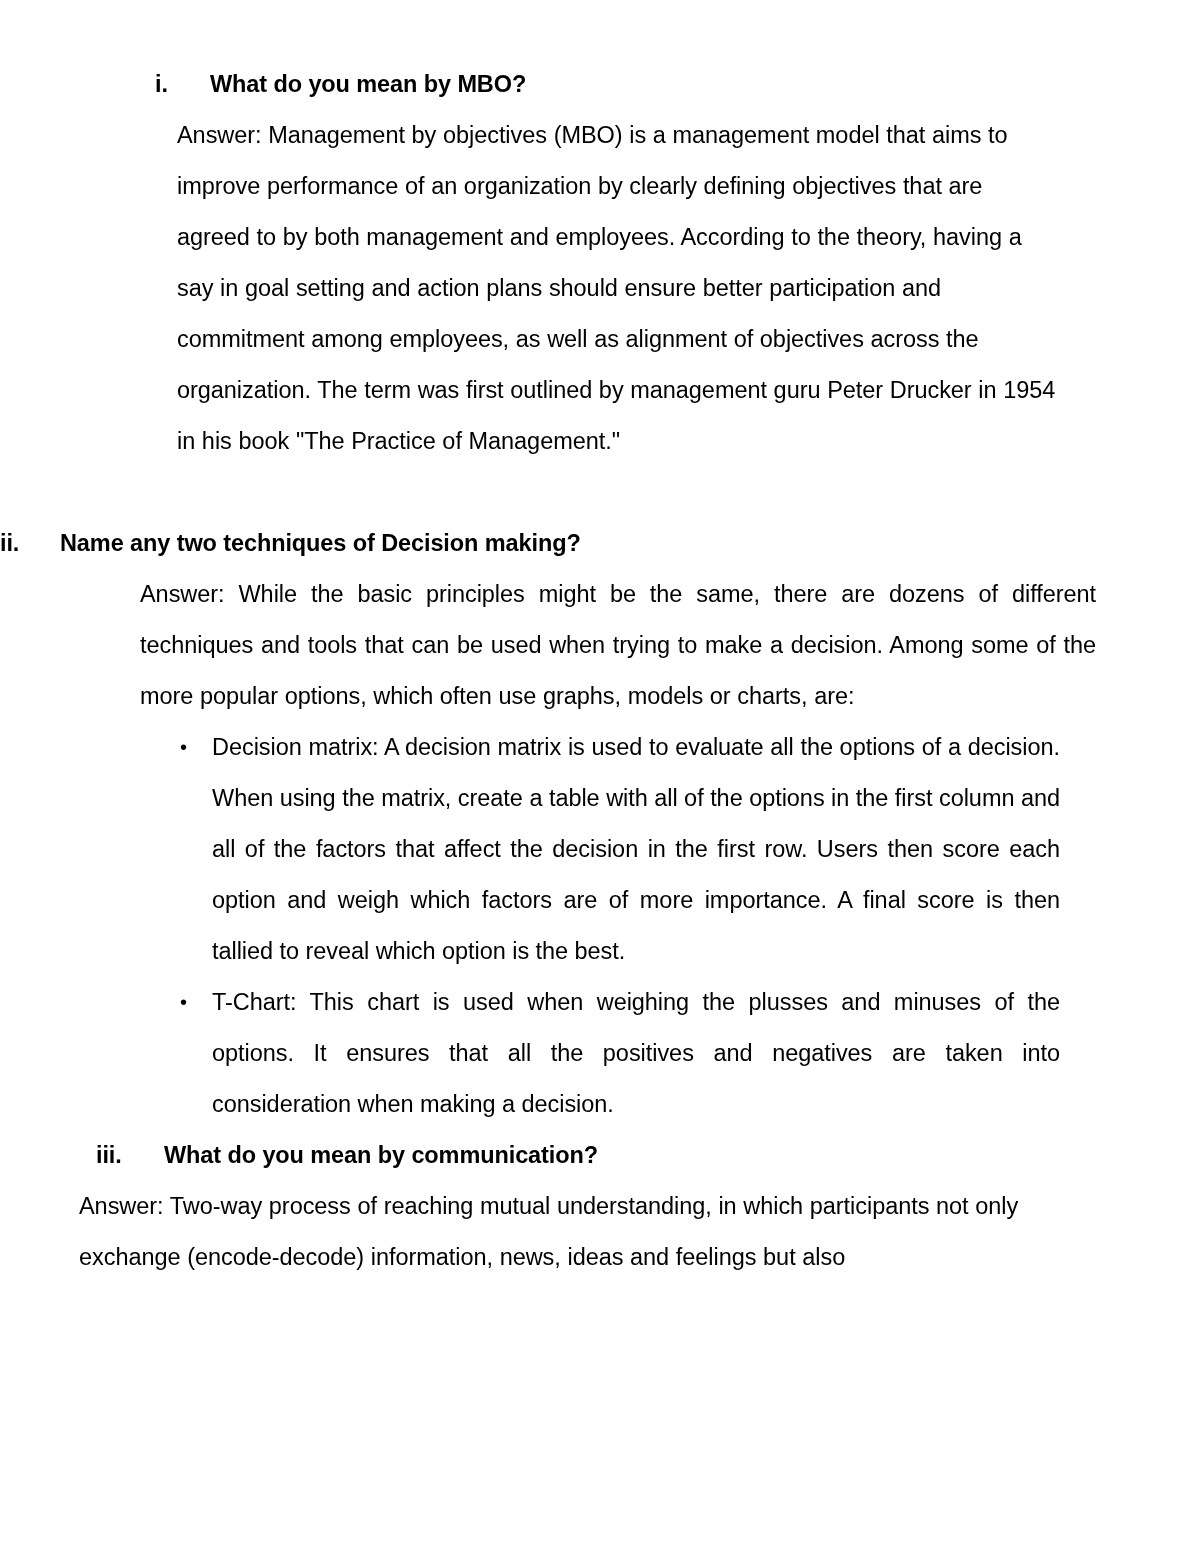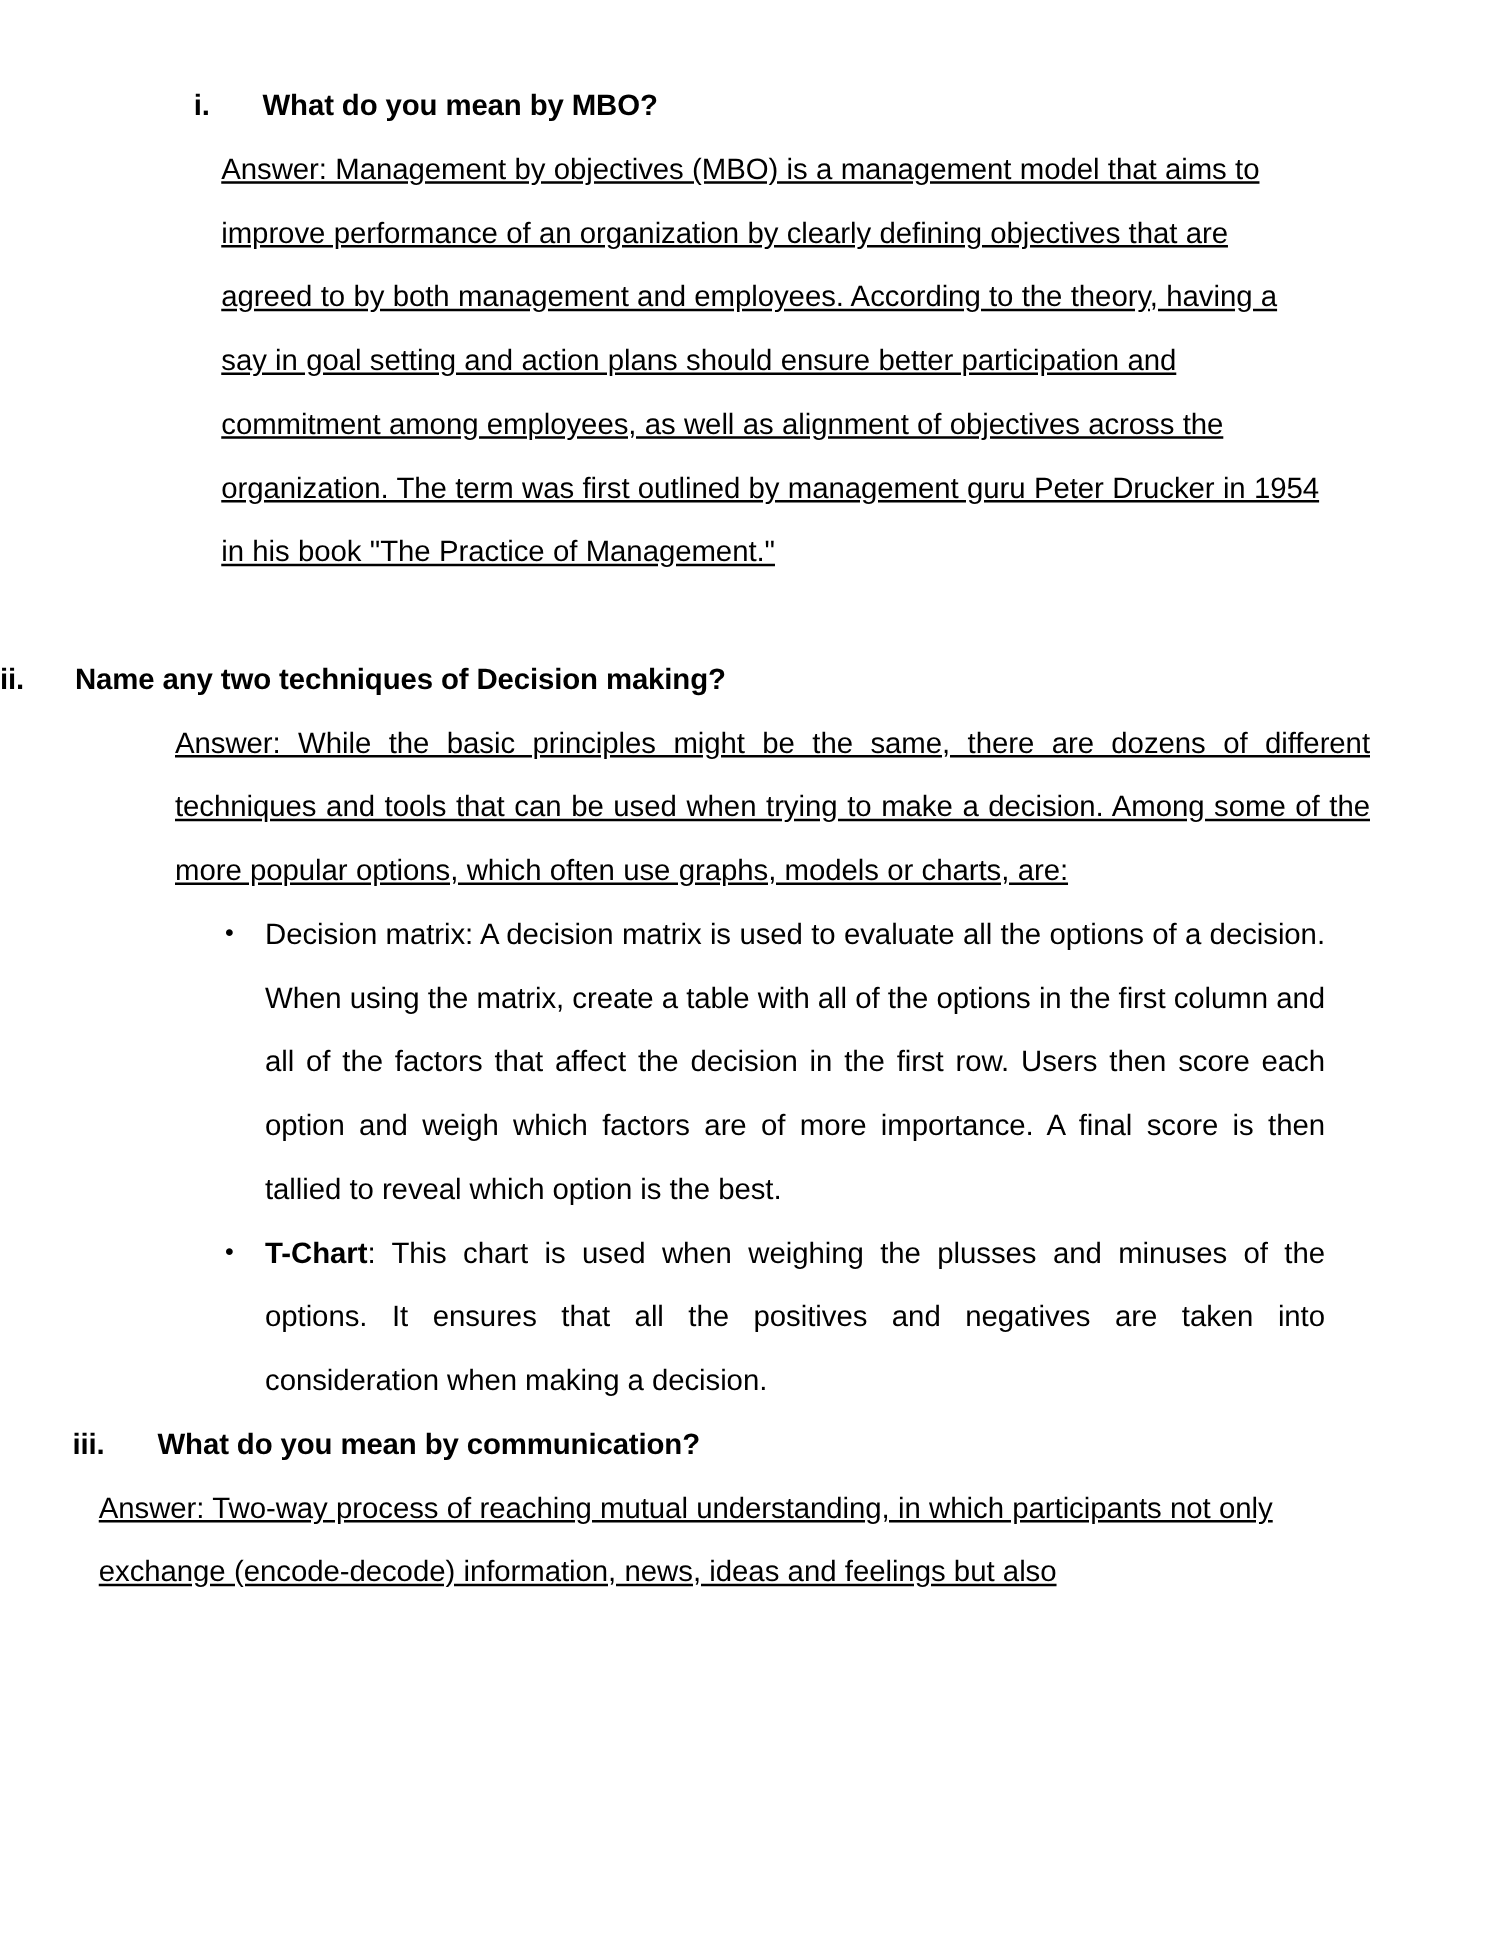--- a/index.html
+++ b/index.html
@@ -35,21 +35,20 @@
     font-weight: bold;
   }
   .body-text {
     font-size: 23.5px;
     font-weight: normal;
     line-height: 51px;
     text-align: justify;
     text-justify: inter-word;
     letter-spacing: -0.05px;
     word-spacing: 0.2px;
-    text-decoration: underline;
   }
   .body-text:last-child,
   .body-text.last-line {
     text-align: left;
   }
 
   
   .section-i .qheading {
     margin-left: 155px;
   }
@@ -94,26 +93,26 @@
     letter-spacing: -0.05px;
   }
   .bullets li .bullet-glyph {
     position: absolute;
     left: -32px;
     top: 0;
     font-size: 20px;
     line-height: 51px;
   }
   .bullets li b {
-    font-weight: bold;
+    font-weight: normal;
   }
 
   
   .section-iii .qheading {
-    margin-left: 58px;
+    margin-left: 96px;
   }
   .section-iii .qheading .marker {
     width: 68px;
   }
   .section-iii .answer {
     margin-left: 79px;
     margin-right: 140px;
   }
 </style>
 </head>

